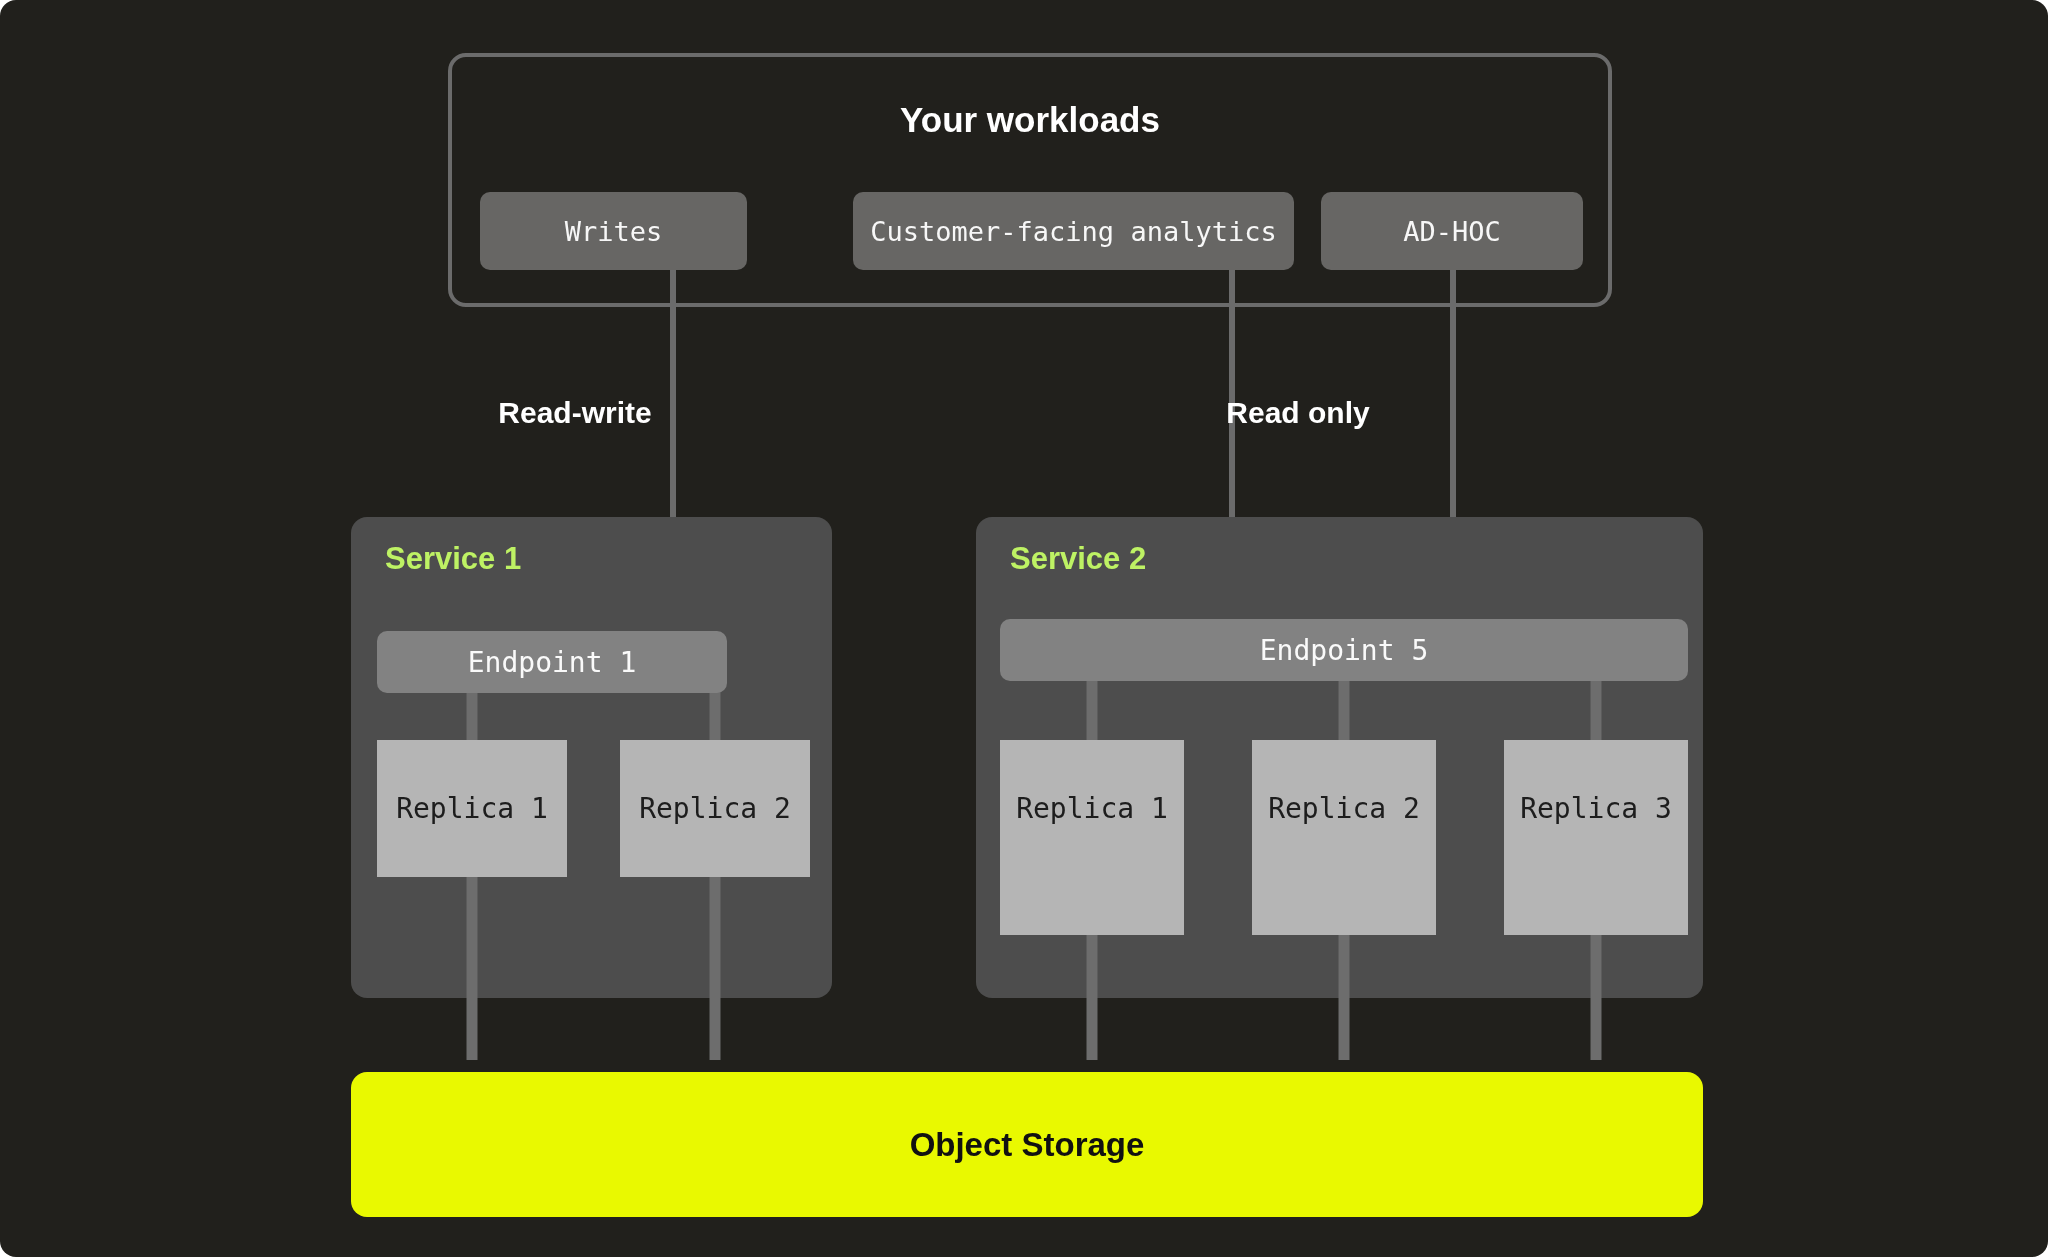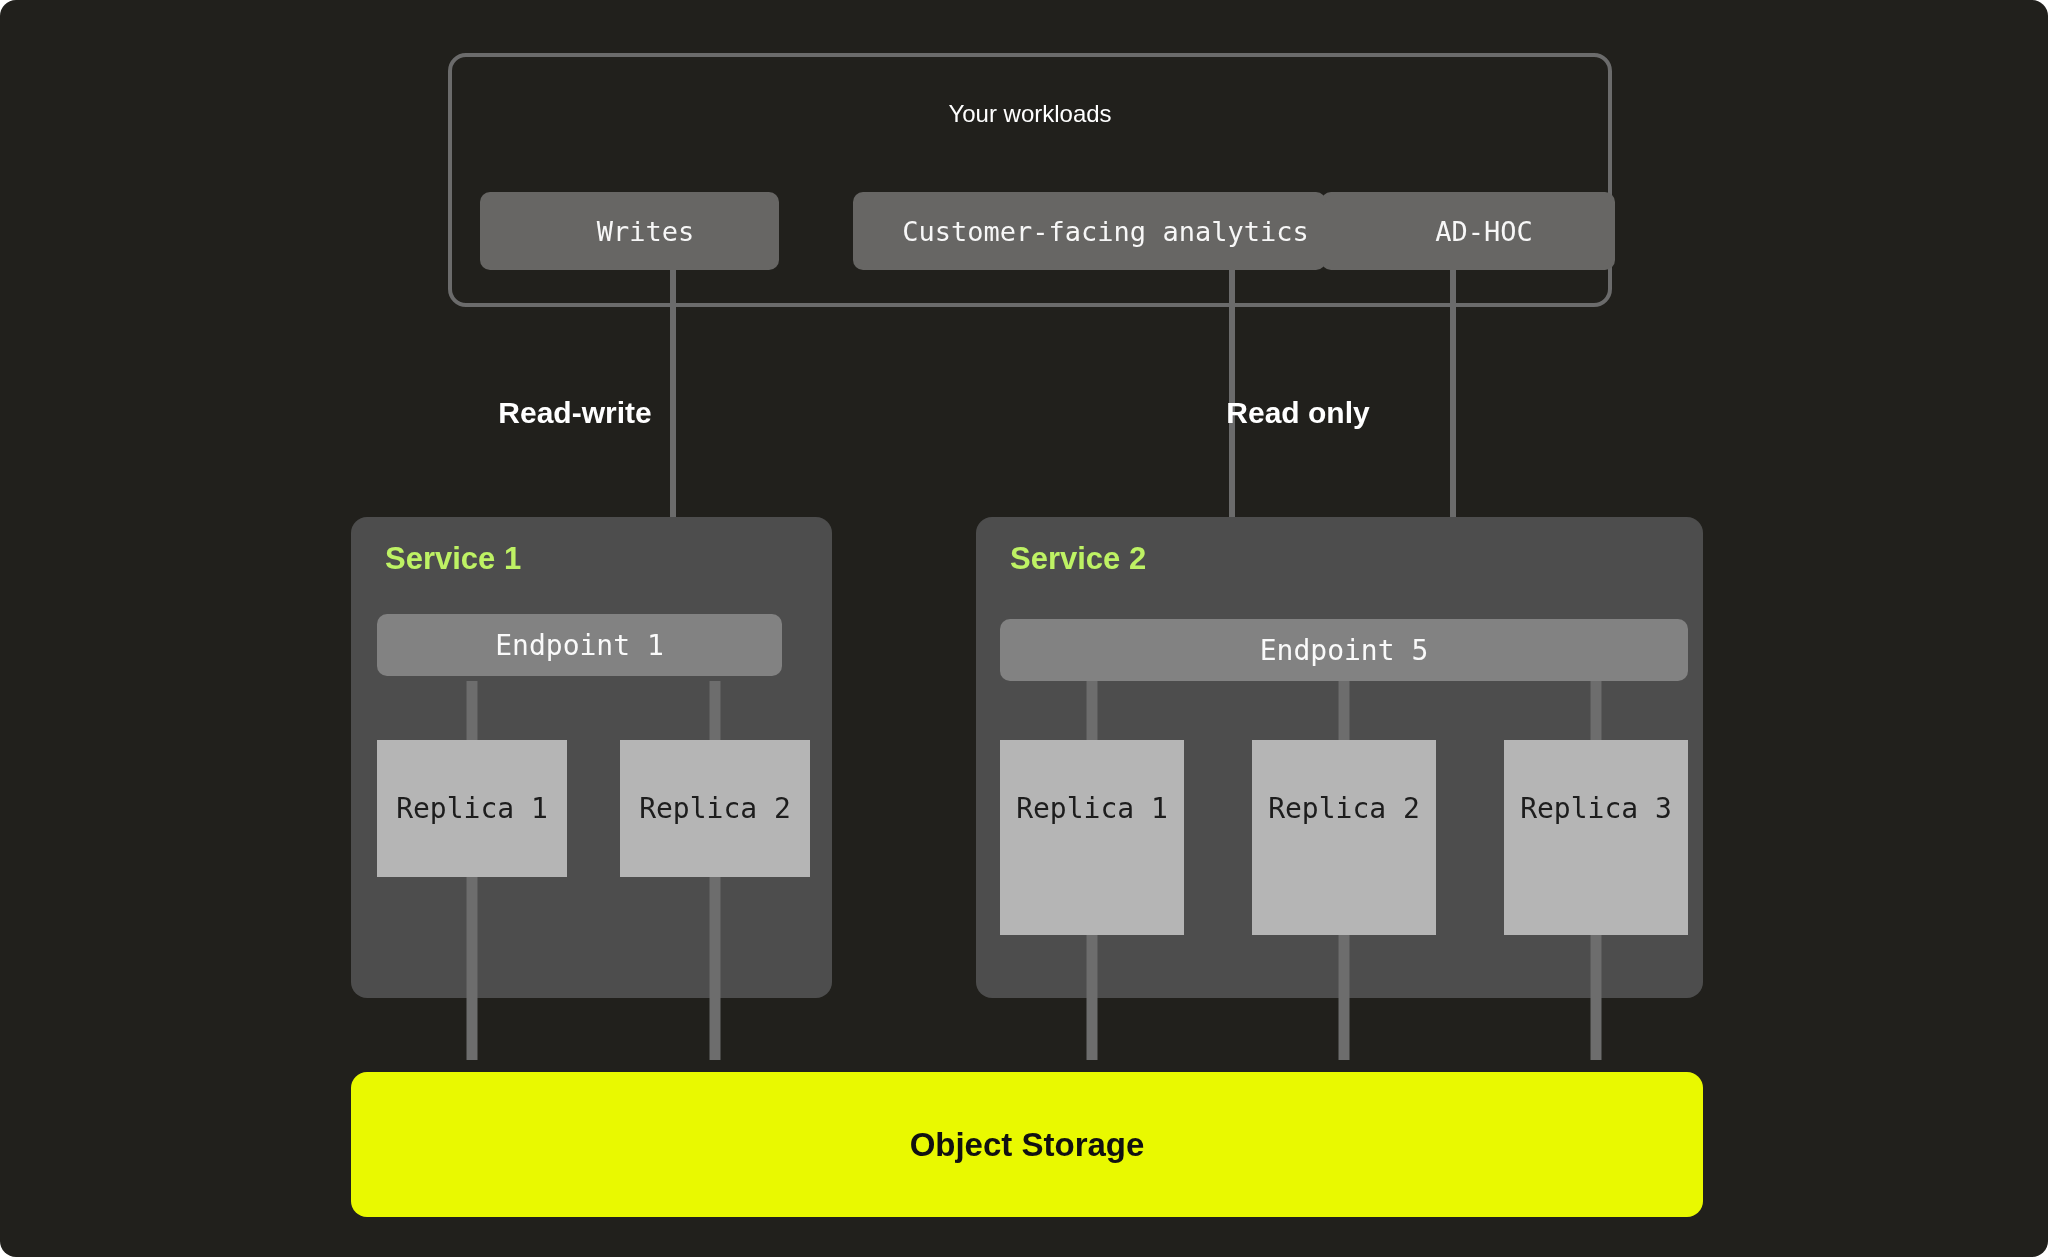--- a/index.html
+++ b/index.html
@@ -8,29 +8,28 @@
     background:#21201c; border-radius:16px; overflow:hidden;
     font-family:"Liberation Sans", sans-serif;
   }
   .abs { position:absolute; }
 
   
   .workloads-box {
     border:4px solid #6b6b6b; border-radius:18px; box-sizing:border-box;
   }
   .box-title {
-    color:#ffffff; font-weight:normal; font-size:24px; text-align:center;
+    color:#ffffff; font-weight:bold; font-size:35px; text-align:center;
     white-space:nowrap; transform:translateX(-50%);
   }
   .chip {
     background:#676664; border-radius:10px; color:#f7f7f7;
     font-family:"DejaVu Sans Mono","Liberation Mono",monospace; font-size:27px;
     display:flex; align-items:center; justify-content:center; white-space:nowrap;
     z-index:2;
-    padding-left:32px;
   }
 
   
   .stem { width:6px; background:#6b6b6b; transform:translateX(-50%); z-index:1; }
   .arrowhead {
     width:0; height:0; transform:translateX(-50%);
     border-left:14px solid transparent; border-right:14px solid transparent;
     border-top:16px solid #6b6b6b; z-index:1;
   }
   .flow-label {
@@ -86,21 +85,21 @@
 
   <div class="abs flow-label" style="left:575px; top:413px;">Read-write</div>
   <div class="abs flow-label" style="left:1286px; top:413px;margin-left:12px;">Read only</div>
 
   <div class="abs service" style="left:351px; top:517px; width:481px; height:481px;"></div>
   <div class="abs service-title" style="left:385px; top:541px;">Service 1</div>
 
   <div class="abs connector" style="left:472px; top:681px; height:379px;"></div>
   <div class="abs connector" style="left:715px; top:681px; height:379px;"></div>
 
-  <div class="abs endpoint" style="left:377px; top:614px; width:405px; height:62px;">Endpoint 1</div>
+  <div class="abs endpoint" style="left:377px; top:631px; width:350px; height:62px;">Endpoint 1</div>
 
   <div class="abs replica short" style="left:377px; top:740px; width:190px; height:137px;">Replica 1</div>
   <div class="abs replica short" style="left:620px; top:740px; width:190px; height:137px;">Replica 2</div>
 
   <div class="abs service" style="left:976px; top:517px; width:727px; height:481px;"></div>
   <div class="abs service-title" style="left:1010px; top:541px;">Service 2</div>
 
   <div class="abs connector" style="left:1092px; top:681px; height:379px;"></div>
   <div class="abs connector" style="left:1344px; top:681px; height:379px;"></div>
   <div class="abs connector" style="left:1596px; top:681px; height:379px;"></div>

